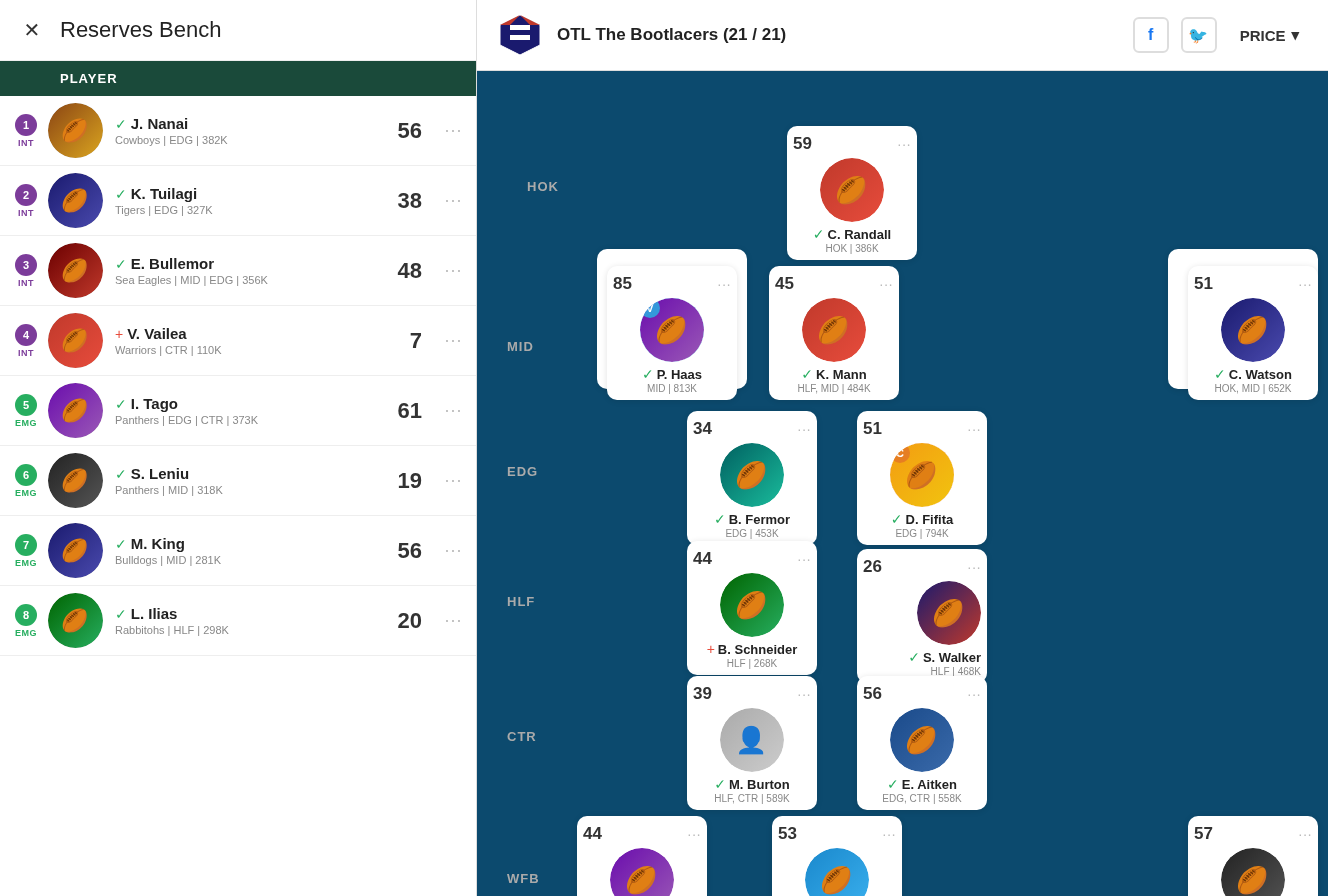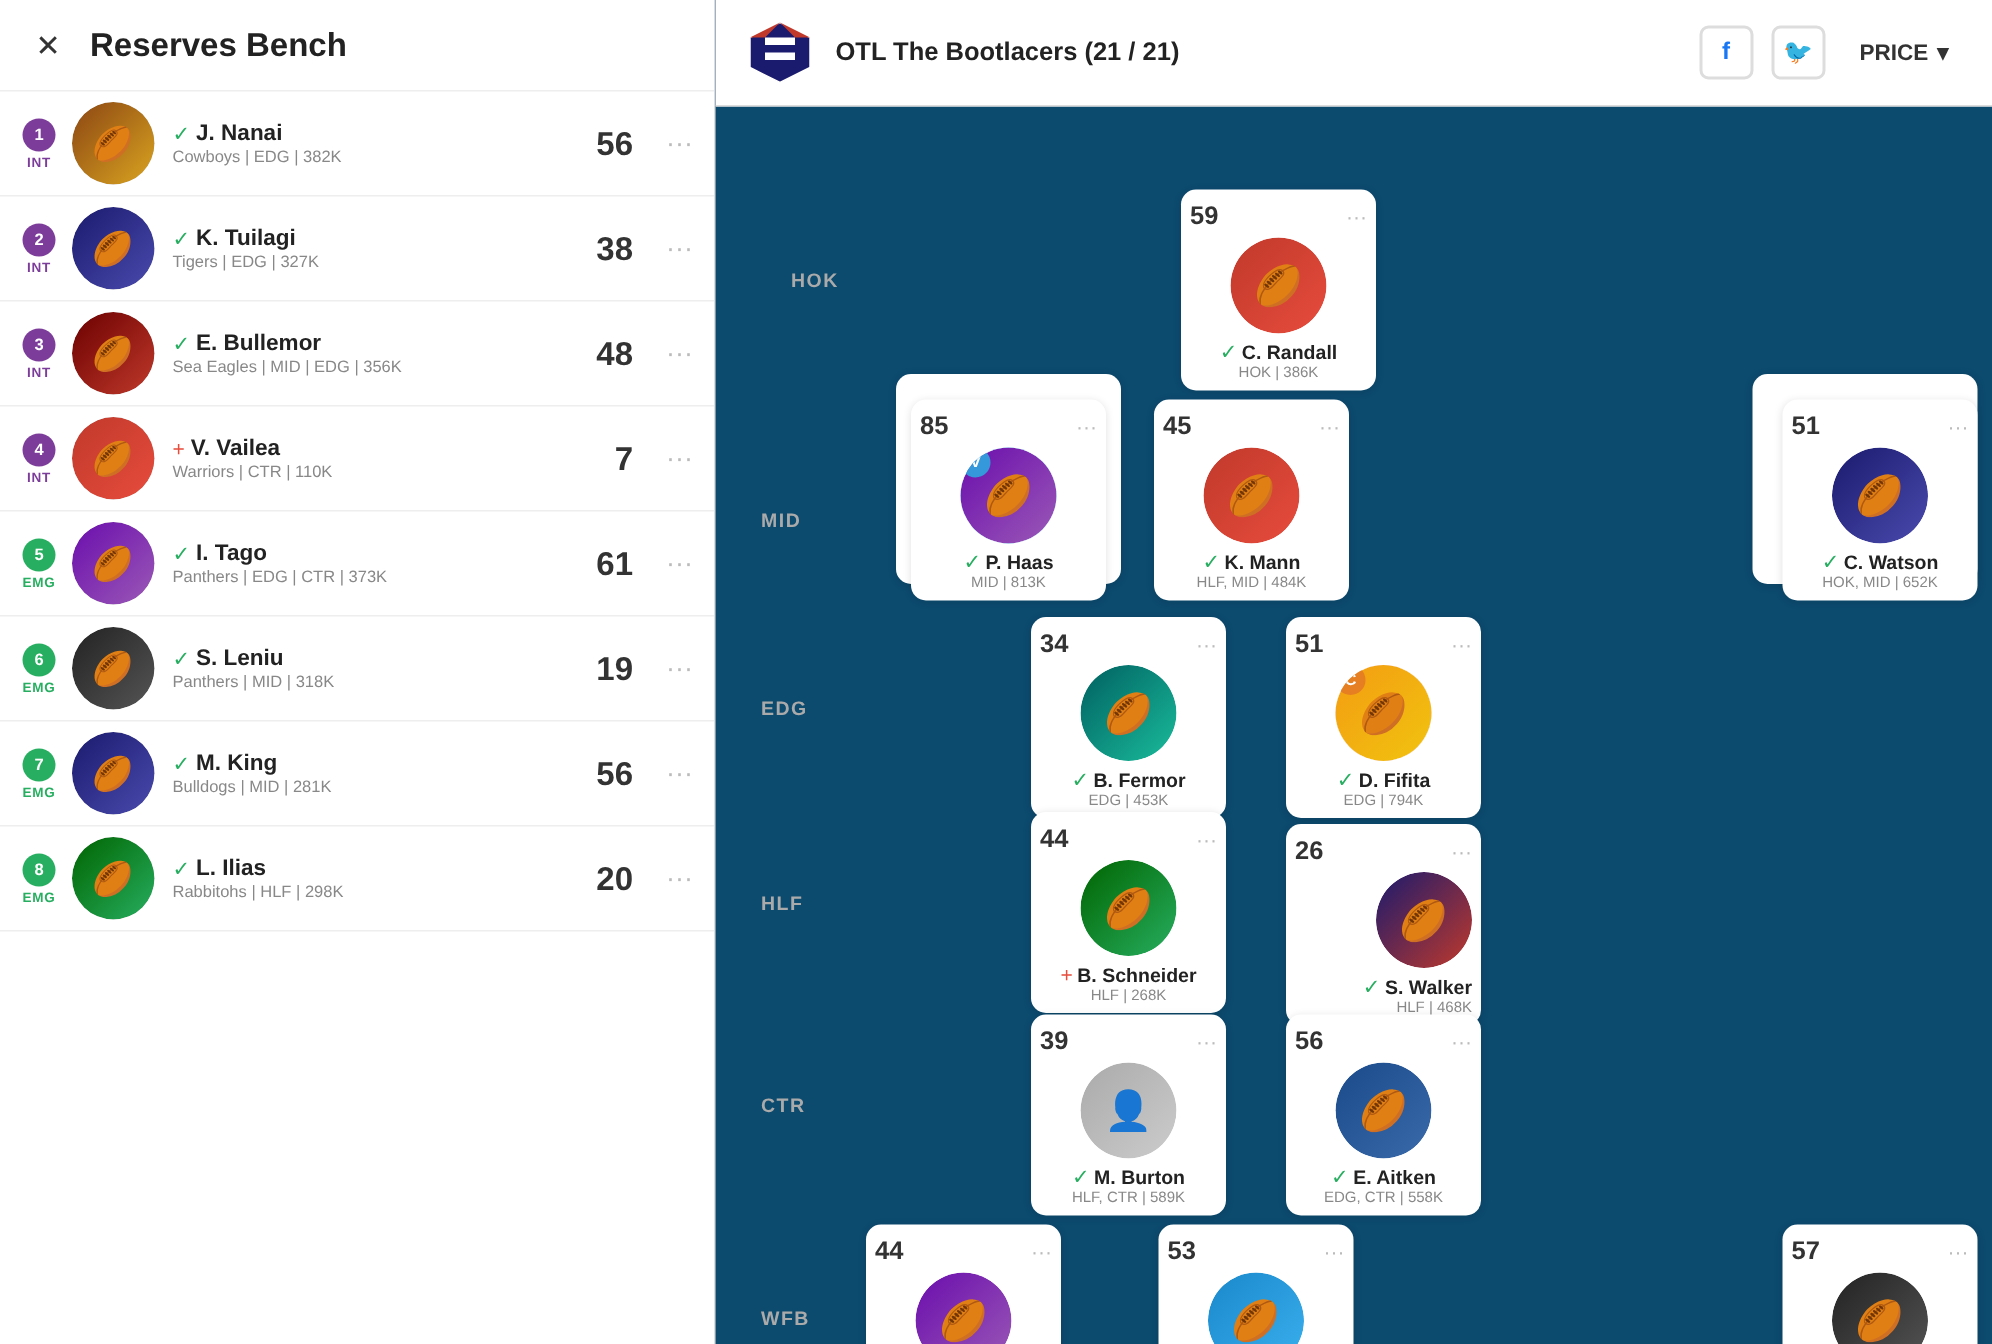--- a/index.html
+++ b/index.html
@@ -22,21 +22,21 @@
       padding: 16px 18px;
       background: #fff;
       border-bottom: 1px solid #eee;
       gap: 14px;
     }
     .close-btn {
       width: 28px; height: 28px;
       display: flex; align-items: center; justify-content: center;
       cursor: pointer; font-size: 20px; color: #333;
     }
-    .left-title { font-size: 22px; font-weight: bold; color: #222; }
+    .left-title { font-size: 22px; font-weight: normal; color: #222; }
     .player-header {
       background: #1a4a3a;
       color: #fff;
       font-size: 13px;
       font-weight: bold;
       padding: 10px 14px 10px 60px;
       letter-spacing: 1px;
     }
     .player-list { flex: 1; }
     .player-row {
@@ -253,20 +253,21 @@
     }
   </style>
 </head>
 <body>
 
 <div class="left-panel">
   <div class="left-header">
     <div class="close-btn">✕</div>
     <div class="left-title">Reserves Bench</div>
   </div>
+  <div class="player-header">PLAYER</div>
   <div class="player-list" id="player-list">
       <div class="player-row">
     <div class="badge-col">
       <div class="badge-num int">1</div>
       <div class="badge-label int">INT</div>
     </div>
     <div class="player-avatar">
       <div class="avatar-placeholder" style="background:linear-gradient(135deg,#8b4513,#daa520); width:55px; height:55px; border-radius:50%; display:flex; align-items:center; justify-content:center; font-size:22px;">🏉</div>
     </div>
     <div class="player-info">

